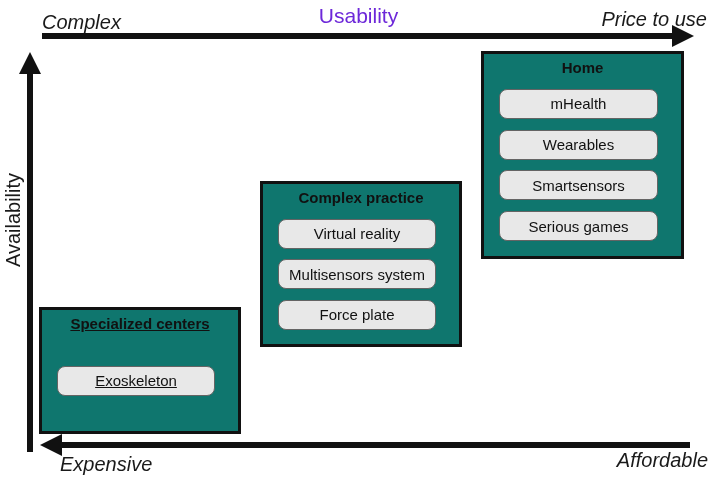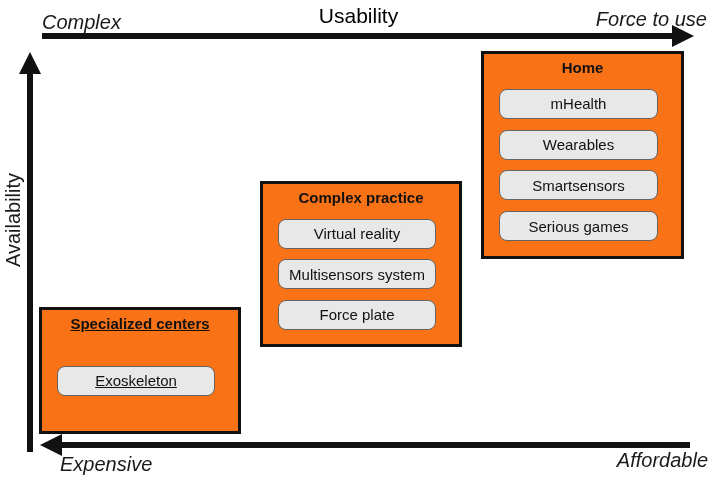--- a/index.html
+++ b/index.html
@@ -7,30 +7,30 @@
     position:relative;
     width:717px;height:484px;
     background:#ffffff;
     font-family:"Liberation Sans", sans-serif;
     color:#111;
     overflow:hidden;
   }
   .arrows{position:absolute;left:0;top:0;width:717px;height:484px;}
   .axis-label{position:absolute;white-space:nowrap;}
   .end-label{font-style:italic;font-size:20px;color:#1a1a1a;}
-  .axis-title{font-size:21px;color:#000000;}
+  .axis-title{font-size:21px;color:#6d28d9;}
   .center-x{left:0;right:0;text-align:center;}
   .vert-title{
     position:absolute;left:13px;top:220px;
     transform:translate(-50%,-50%) rotate(-90deg);
     font-size:20px;color:#1a1a1a;white-space:nowrap;
   }
   .group{
     position:absolute;
-    background:#f97316;
+    background:#0f766e;
     border:3px solid #111111;
     box-sizing:border-box;
     display:flex;flex-direction:column;
   }
   .group-title{
     font-weight:bold;
     font-size:15px;
     text-align:center;
     padding-top:5px;
     flex:0 0 auto;
@@ -71,21 +71,21 @@
     </g>
 
     <g>
       <line x1="60" y1="445" x2="690" y2="445" stroke="#111111" stroke-width="6"></line>
       <polygon points="62,434 40,445 62,456" fill="#111111"></polygon>
     </g>
   </svg>
 
   <div class="axis-label end-label" style="left:42px;top:11px;">Complex</div>
   <div class="axis-label axis-title center-x" style="top:4px;">Usability</div>
-  <div class="axis-label end-label" style="right:10px;top:8px;">Force to use</div>
+  <div class="axis-label end-label" style="right:10px;top:8px;">Price to use</div>
 
   <div class="vert-title">Availability</div>
 
   <div class="axis-label end-label" style="left:60px;top:453px;">Expensive</div>
   <div class="axis-label end-label" style="right:9px;top:449px;">Affordable</div>
 
   <div class="group" style="left:39px;top:307px;width:202px;height:127px;text-decoration:underline;">
     <div class="group-title">Specialized centers</div>
     <div class="group-items">
       <div class="pill">Exoskeleton</div>

